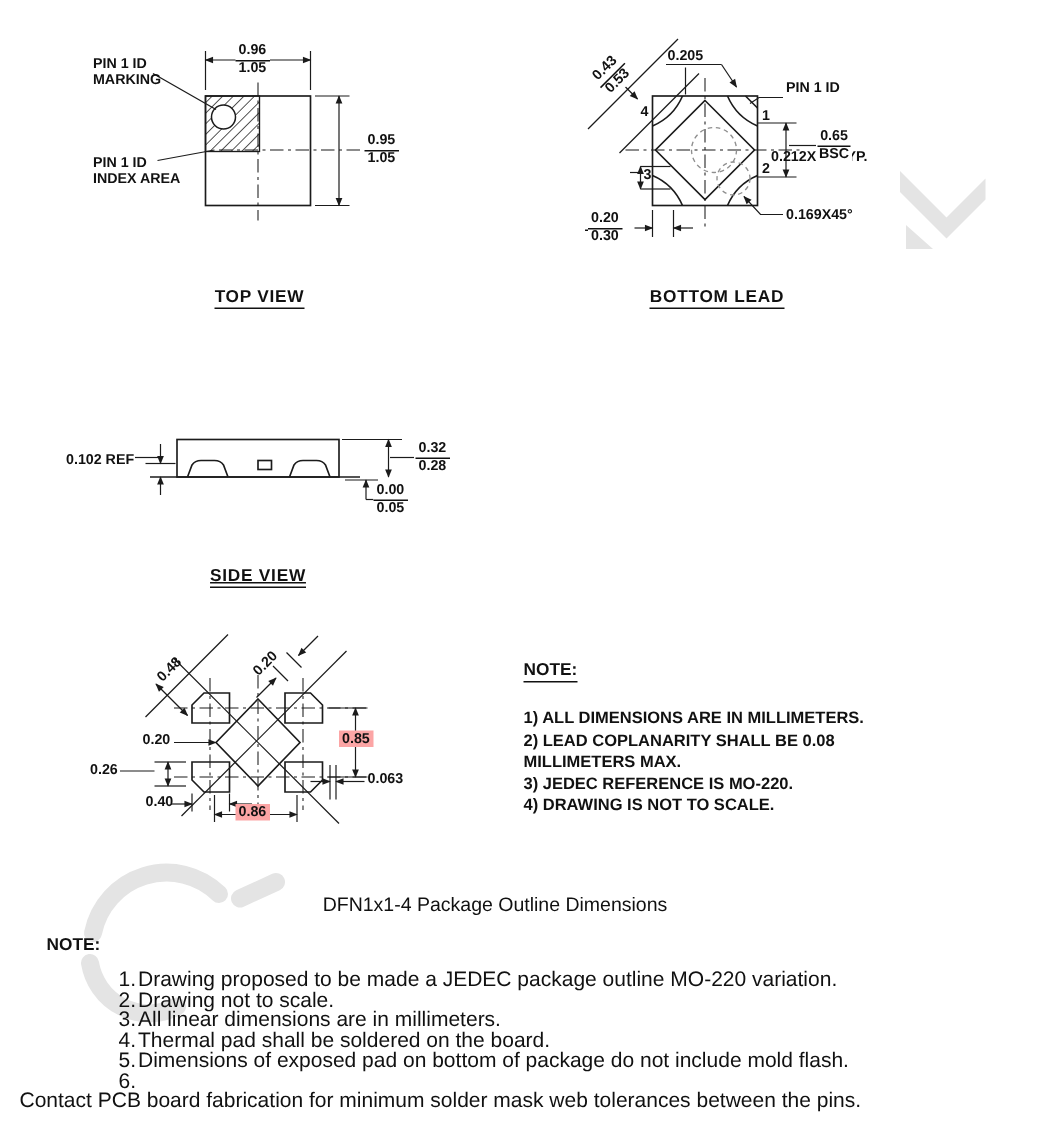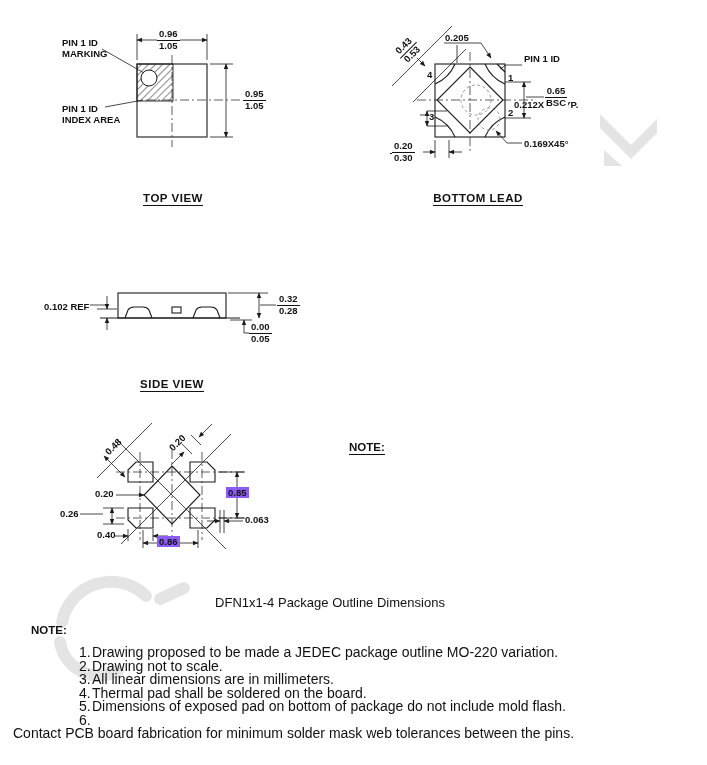--- a/index.html
+++ b/index.html
@@ -17,21 +17,21 @@
   .vtitle span{font-weight:bold;font-size:11.5px;letter-spacing:.5px;border-bottom:1.6px solid #111;padding-bottom:1px;margin-top:44px;}
   .notehead{position:absolute;font-weight:bold;font-size:11.5px;z-index:3;}
   .notehead span{border-bottom:1.6px solid #111;padding-bottom:1px;}
   .notelines{position:absolute;left:349px;top:472px;font-weight:bold;font-size:11px;line-height:14.6px;z-index:3;}
   .caption{position:absolute;left:0;top:595px;width:660px;text-align:center;font-size:13px;z-index:3;}
   .fnothead{position:absolute;left:31px;top:624px;font-weight:bold;font-size:11.5px;z-index:3;}
   .fnotes{position:absolute;left:0;top:646px;width:571px;font-size:14px;line-height:13.5px;z-index:3;margin-left:13px;}
   .fnote-row{position:relative;}
   .fnote-num{display:inline-block;margin-left:66px;width:13px;}
   .fnote-txt{display:inline-block;}
-  .bgw{background:#8b5cf6;padding:0 2px;}
+  .bgw{background:#fca5a5;padding:0 2px;}
 </style>
 </head>
 <body>
 
 <div class="page">
 
   <svg class="wm layer" width="707" height="765">
     <g fill="#e4e4e4" stroke="none">
       <path d="M600,114 L631,145 L657,119 L657,133 L631,159 L600,128 Z"></path>
       <path d="M604,150 L622,166 L604,166 Z"></path>
@@ -218,36 +218,43 @@
 
   <div class="lbl" style="left:44px;top:301px;">0.102 REF</div>
   <div class="frac" style="left:277px;top:294px;">
     <span class="fr-top">0.32</span>
     <span class="fr-bot">0.28</span>
   </div>
   <div class="frac" style="left:249px;top:322px;">
     <span class="fr-top">0.00</span>
     <span class="fr-bot">0.05</span>
   </div>
-  <div class="vtitle" style="left:133px;top:374px;width:78px;">
+  <div class="vtitle" style="left:133px;top:374px;width:78px;text-decoration:underline;">
     <span>SIDE VIEW</span>
   </div>
 
   <div class="lbl rot45" style="left:104px;top:441px;">0.48</div>
   <div class="lbl rot45" style="left:168px;top:437px;">0.20</div>
   <div class="lbl" style="left:95px;top:488px;">0.20</div>
   <div class="lbl" style="left:60px;top:508px;">0.26</div>
   <div class="lbl" style="left:97px;top:529px;">0.40</div>
   <div class="lbl bgw" style="left:157px;top:536px;">0.86</div>
   <div class="lbl bgw" style="left:226px;top:487px;">0.85</div>
   <div class="lbl" style="left:245px;top:514px;">0.063</div>
 
   <div class="notehead" style="left:349px;top:441px;">
     <span>NOTE:</span>
   </div>
+  <div class="notelines">
+    <div>1) ALL DIMENSIONS ARE IN MILLIMETERS.</div>
+    <div>2) LEAD COPLANARITY SHALL BE 0.08</div>
+    <div>MILLIMETERS MAX.</div>
+    <div>3) JEDEC REFERENCE IS MO-220.</div>
+    <div>4) DRAWING IS NOT TO SCALE.</div>
+  </div>
 
   <div class="caption">DFN1x1-4 Package Outline Dimensions</div>
   <div class="fnothead">NOTE:</div>
   <div class="fnotes">
     <div class="fnote-row">
       <span class="fnote-num">1.</span><span class="fnote-txt">Drawing proposed to be made a JEDEC package outline MO-220 variation.</span>
     </div>
     <div class="fnote-row">
       <span class="fnote-num">2.</span><span class="fnote-txt">Drawing not to scale.</span>
     </div>

